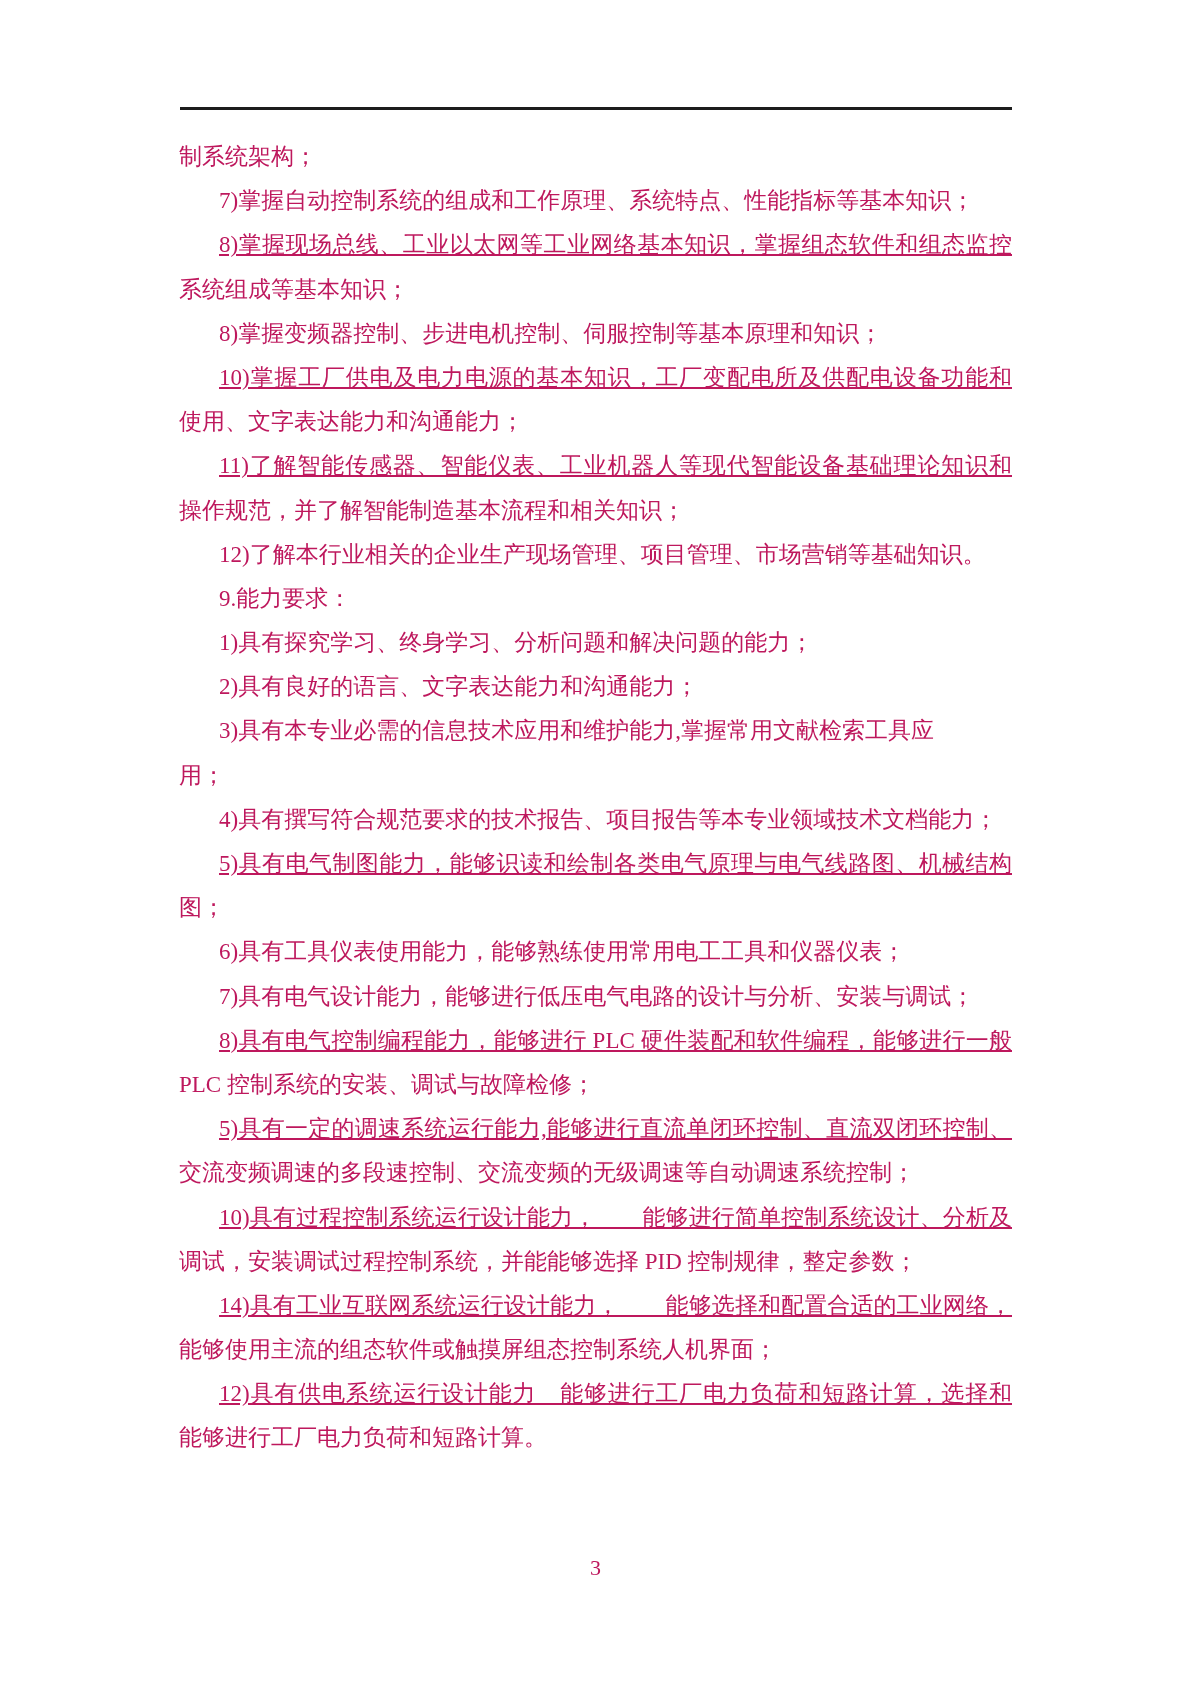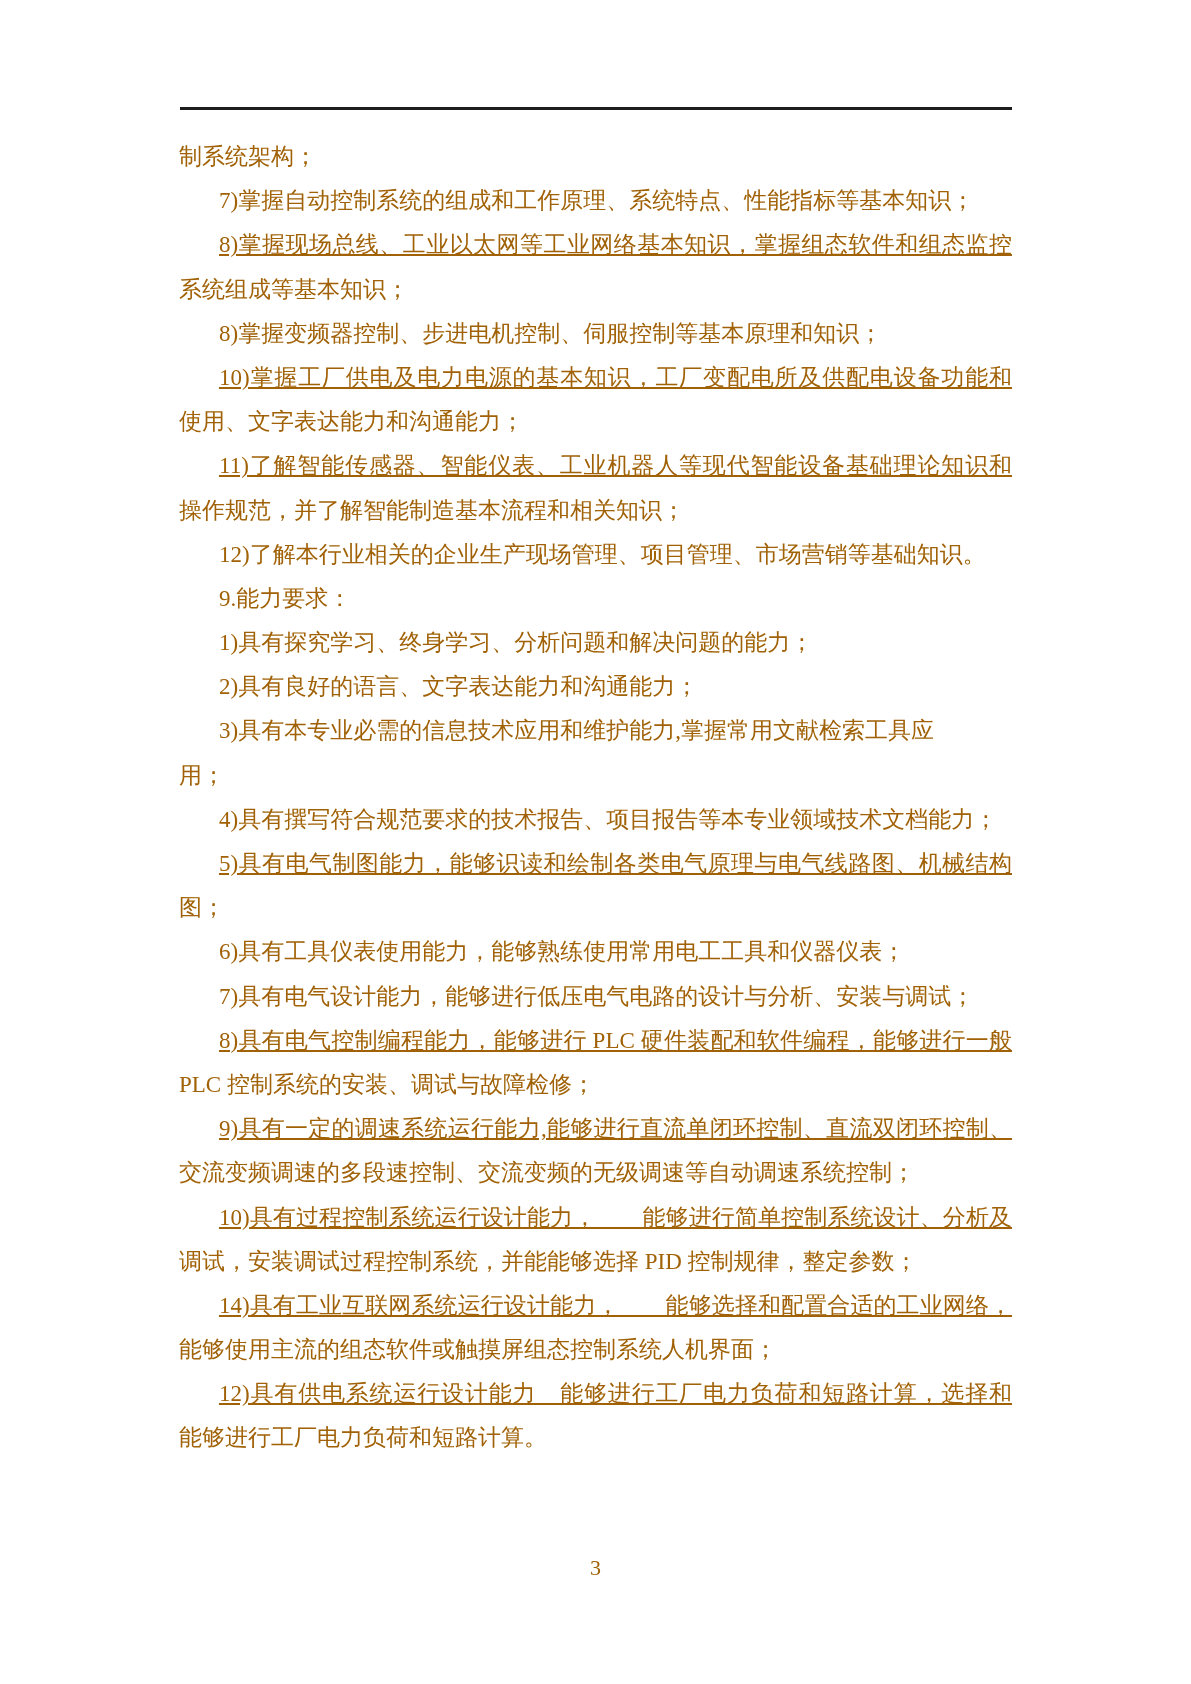--- a/index.html
+++ b/index.html
@@ -3,21 +3,21 @@
 <meta charset="utf-8">
 <style>
   html,body{margin:0;padding:0;background:#ffffff;}
   .page{
     position:relative;
     width:1191px;
     height:1684px;
     background:#ffffff;
     overflow:hidden;
     font-family:"Liberation Serif","DejaVu Serif",serif;
-    color:#a16207;
+    color:#be185d;
   }
   .header-rule{
     position:absolute;
     left:180px;
     top:107px;
     width:832px;
     height:3px;
     background:#1d1d1d;
   }
   .content{
@@ -73,21 +73,21 @@
       <div class="line indent">2)具有良好的语言、文字表达能力和沟通能力；</div>
       <div class="line indent">3)具有本专业必需的信息技术应用和维护能力,掌握常用文献检索工具应</div>
       <div class="line">用；</div>
       <div class="line indent">4)具有撰写符合规范要求的技术报告、项目报告等本专业领域技术文档能力；</div>
       <div class="line indent fill">5)具有电气制图能力，能够识读和绘制各类电气原理与电气线路图、机械结构</div>
       <div class="line">图；</div>
       <div class="line indent">6)具有工具仪表使用能力，能够熟练使用常用电工工具和仪器仪表；</div>
       <div class="line indent">7)具有电气设计能力，能够进行低压电气电路的设计与分析、安装与调试；</div>
       <div class="line indent fill">8)具有电气控制编程能力，能够进行 PLC 硬件装配和软件编程，能够进行一般</div>
       <div class="line">PLC 控制系统的安装、调试与故障检修；</div>
-      <div class="line indent fill">9)具有一定的调速系统运行能力,能够进行直流单闭环控制、直流双闭环控制、</div>
+      <div class="line indent fill">5)具有一定的调速系统运行能力,能够进行直流单闭环控制、直流双闭环控制、</div>
       <div class="line">交流变频调速的多段速控制、交流变频的无级调速等自动调速系统控制；</div>
       <div class="line indent fill">10)具有过程控制系统运行设计能力，　　能够进行简单控制系统设计、分析及</div>
       <div class="line">调试，安装调试过程控制系统，并能能够选择 PID 控制规律，整定参数；</div>
       <div class="line indent fill">14)具有工业互联网系统运行设计能力，　　能够选择和配置合适的工业网络，</div>
       <div class="line">能够使用主流的组态软件或触摸屏组态控制系统人机界面；</div>
       <div class="line indent fill">12)具有供电系统运行设计能力　能够进行工厂电力负荷和短路计算，选择和</div>
       <div class="line">能够进行工厂电力负荷和短路计算。</div>
     </div>
   <div class="page-number">3</div>
 </div>

